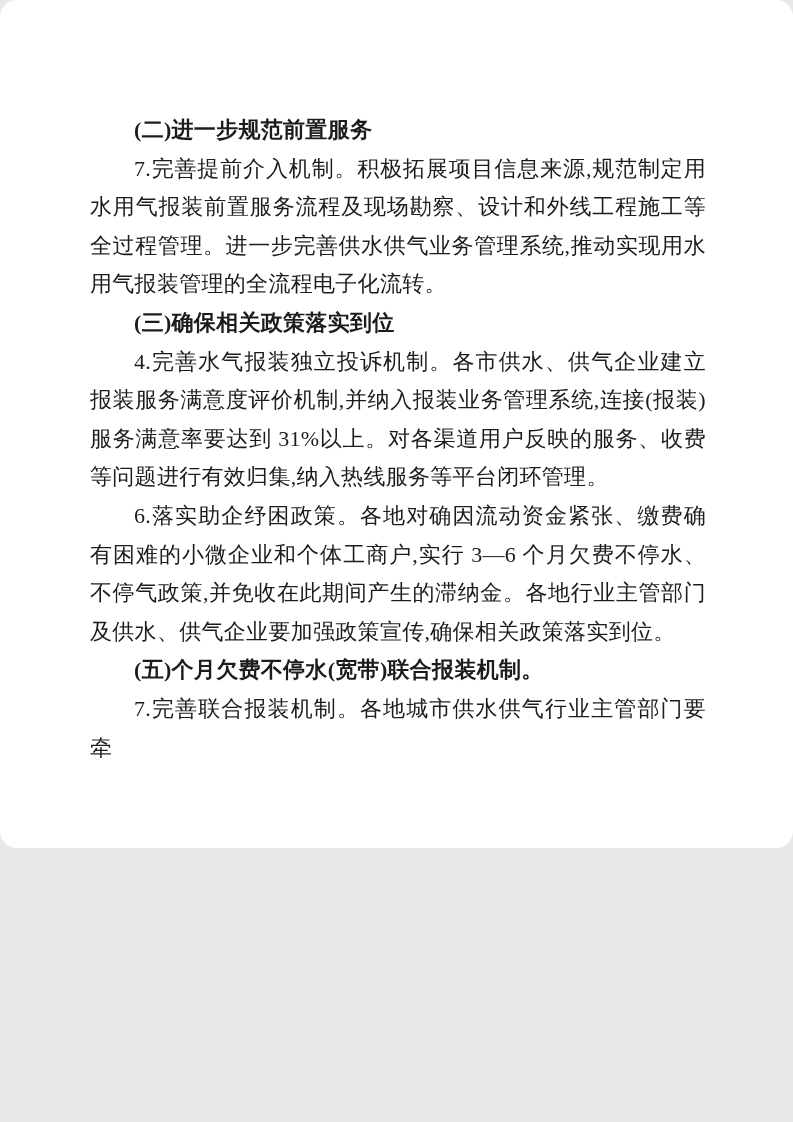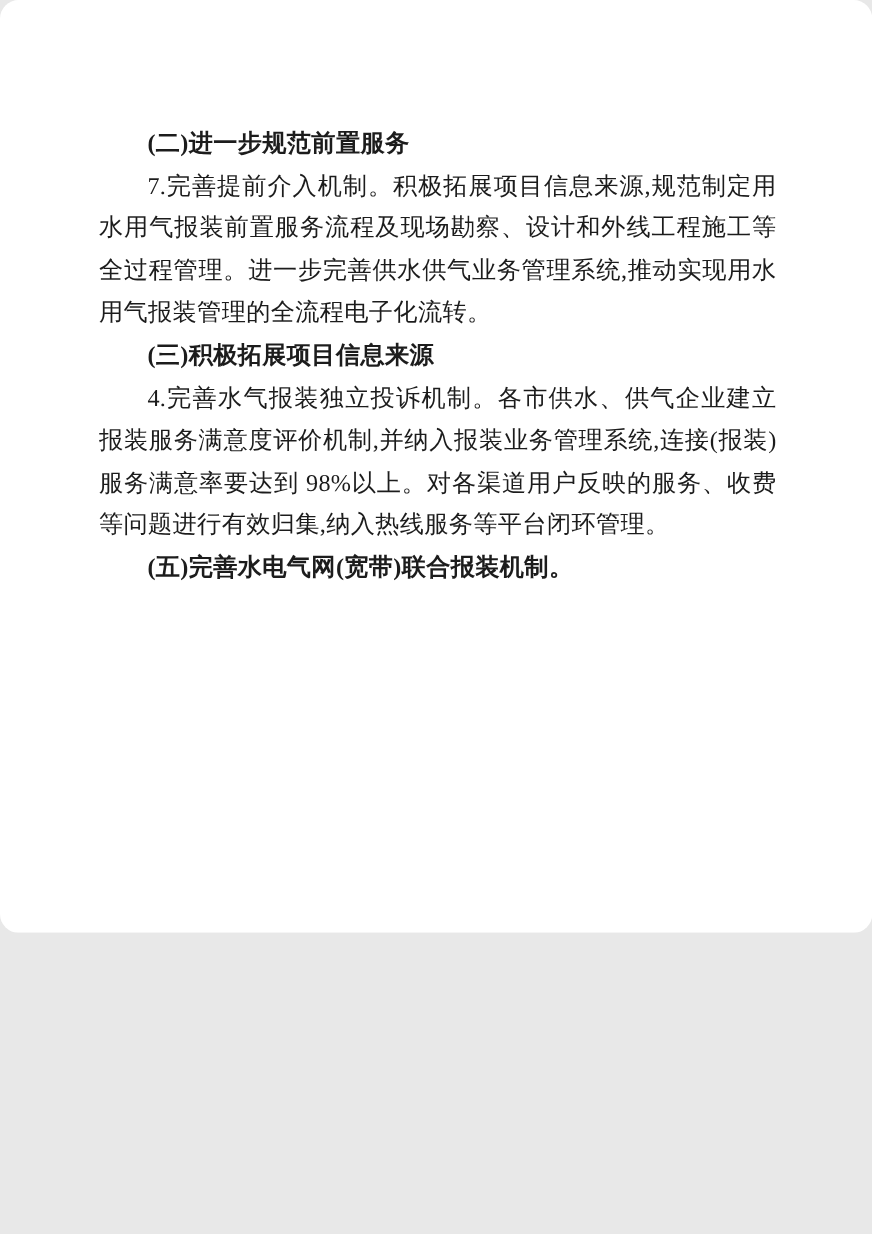--- a/index.html
+++ b/index.html
@@ -49,18 +49,20 @@
     font-family: "Liberation Serif", "DejaVu Serif", serif;
   }
 </style>
 </head>
 <body>
 
 <div class="page">
   <div class="content">
     <p class="block heading">(二)进一步规范前置服务</p>
     <p class="block para">7.完善提前介入机制。积极拓展项目信息来源,规范制定用水用气报装前置服务流程及现场勘察、设计和外线工程施工等全过程管理。进一步完善供水供气业务管理系统,推动实现用水用气报装管理的全流程电子化流转。</p>
-    <p class="block heading">(三)积极拓展项目信息来源</p>
-    <p class="block para">4.完善水气报装独立投诉机制。各市供水、供气企业建立报装服务满意度评价机制,并纳入报装业务管理系统,连接(报装)服务满意率要达到 98%以上。对各渠道用户反映的服务、收费等问题进行有效归集,纳入热线服务等平台闭环管理。</p>
-    <p class="block heading">(五)完善水电气网(宽带)联合报装机制。</p>
+    <p class="block heading">(三)确保相关政策落实到位</p>
+    <p class="block para">4.完善水气报装独立投诉机制。各市供水、供气企业建立报装服务满意度评价机制,并纳入报装业务管理系统,连接(报装)服务满意率要达到 31%以上。对各渠道用户反映的服务、收费等问题进行有效归集,纳入热线服务等平台闭环管理。</p>
+    <p class="block para">6.落实助企纾困政策。各地对确因流动资金紧张、缴费确有困难的小微企业和个体工商户,实行 3—6 个月欠费不停水、不停气政策,并免收在此期间产生的滞纳金。各地行业主管部门及供水、供气企业要加强政策宣传,确保相关政策落实到位。</p>
+    <p class="block heading">(五)个月欠费不停水(宽带)联合报装机制。</p>
+    <p class="block para">7.完善联合报装机制。各地城市供水供气行业主管部门要牵</p>
   </div>
   <div class="page-number">- 3 -</div>
 </div>
 
 </body></html>

